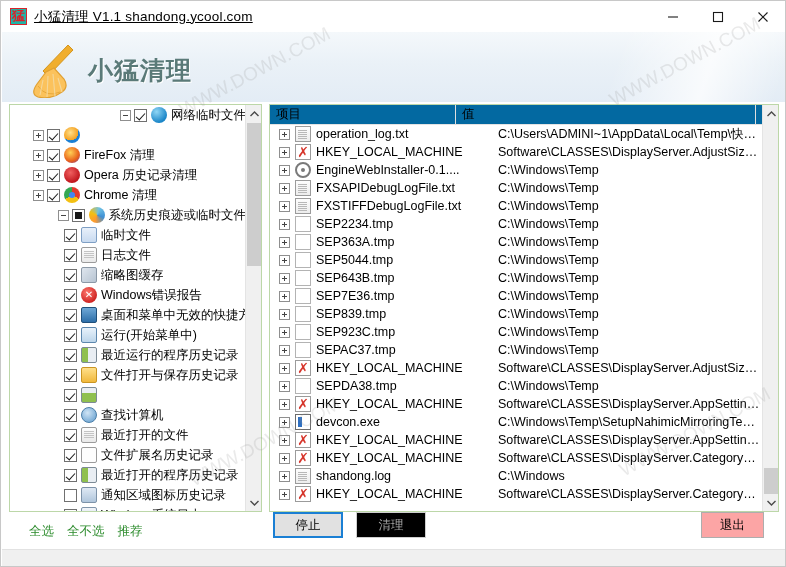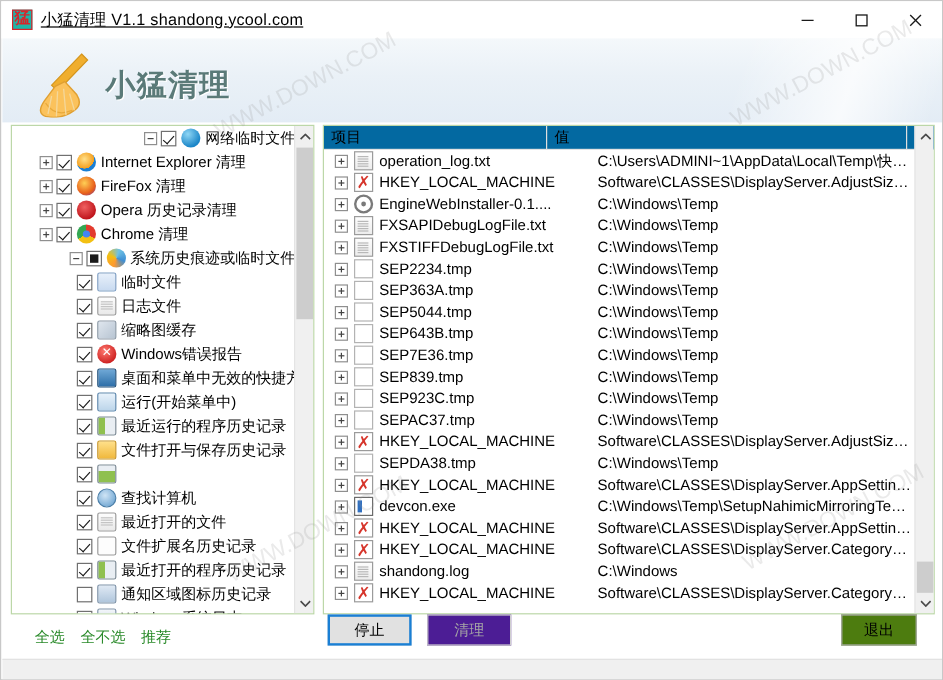--- a/index.html
+++ b/index.html
@@ -303,29 +303,29 @@
     position: absolute; left: 27px; top: 10px;
     display: flex; gap: 13px;
     font-size: 12.5px;
   }
   .link { color: #2a8a2a; cursor: pointer; }
   .btn {
     position: absolute;
     height: 26px;
     font-size: 12.5px;
     display: flex; align-items: center; justify-content: center;
-    background: #4d7c0f;
+    background: #fca5a5;
     border: 1px solid #adadad;
     color: #000;
   }
   .btn.primary {
     border: 2px solid #1a7fd4;
     background: #e1e1e1;
   }
-  .btn.disabled { color: #a6a6a6; background: #4c1d95; border-color: #cfcfcf; }
+  .btn.disabled { color: #a6a6a6; background: #000000; border-color: #cfcfcf; }
   #btn-stop  { left: 272px; top: 511px; width: 70px; }
   #btn-clean { left: 355px; top: 511px; width: 70px; }
   #btn-exit  { left: 700px; top: 511px; width: 63px; }
 
   
   .wm {
     position: absolute;
     color: rgba(150,150,150,.20);
     font-size: 19px;
     transform: rotate(-28deg);
@@ -381,21 +381,20 @@
         <div class="tree-row indent1">
           <span class="tw box"></span>
           <span class="cb checked"></span>
           <span class="ico globe"></span>
           <span>网络临时文件</span>
         </div>
         <div class="tree-row indent2">
           <span class="tw box plus"></span>
           <span class="cb checked"></span>
           <span class="ico ie"></span>
-          <span>Internet Explorer 清理</span>
         </div>
         <div class="tree-row indent2">
           <span class="tw box plus"></span>
           <span class="cb checked"></span>
           <span class="ico firefox"></span>
           <span>FireFox 清理</span>
         </div>
         <div class="tree-row indent2">
           <span class="tw box plus"></span>
           <span class="cb checked"></span>

